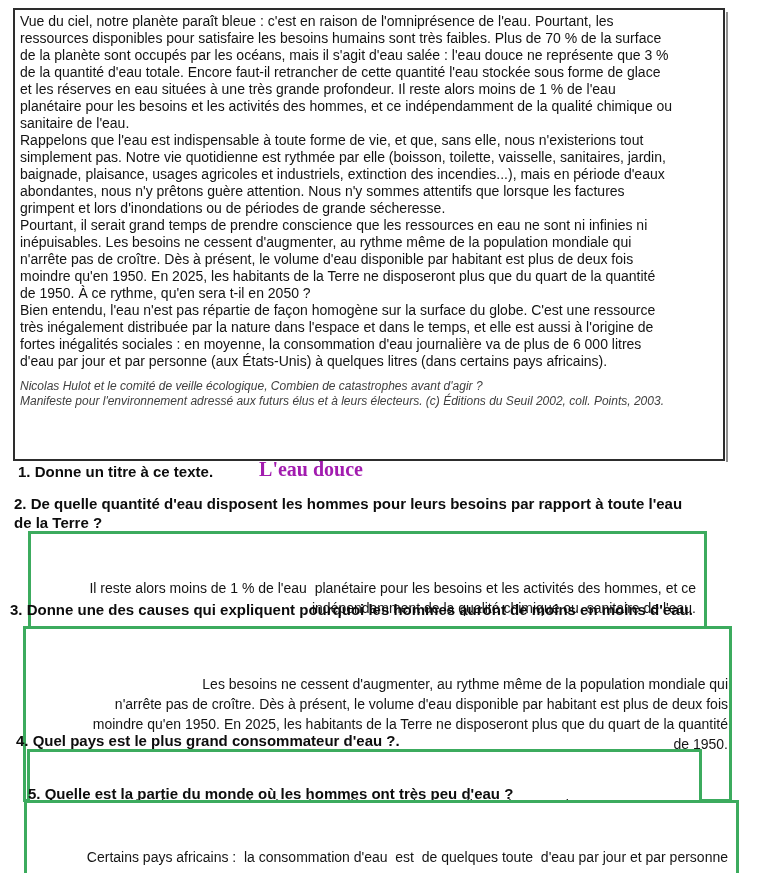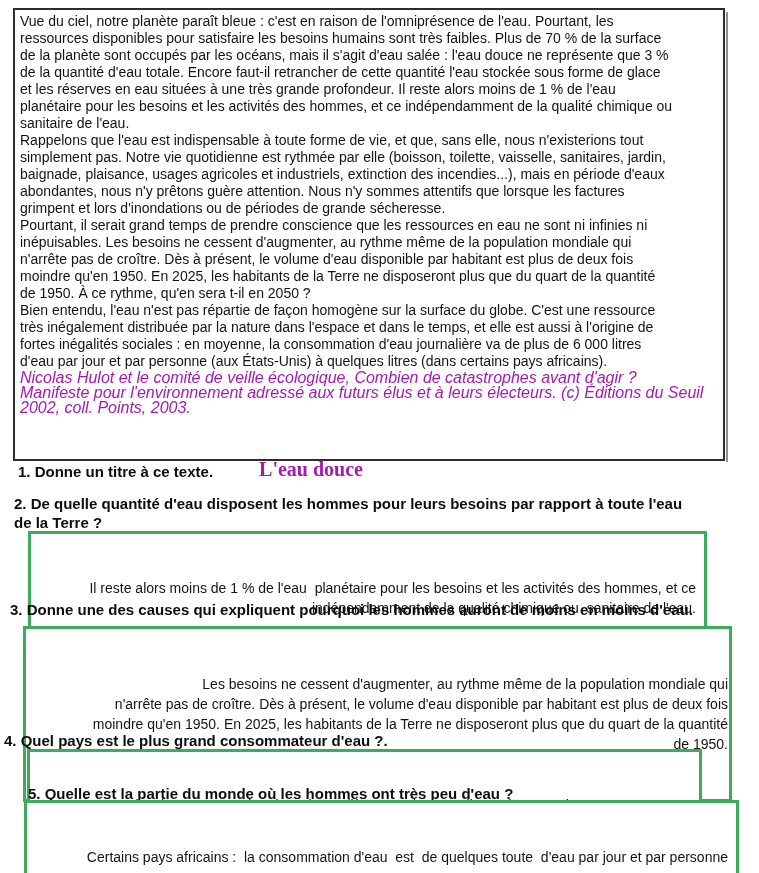--- a/index.html
+++ b/index.html
@@ -36,39 +36,40 @@
     width: 2px;
     background: #8f8f8f;
   }
   .body-text {
     font-size: 14px;
     line-height: 17px;
     white-space: pre-wrap;
     color: #131313;
   }
   .citation {
-    font-size: 16px;
+    margin-top: 9px;
+    font-size: 12px;
     line-height: 15px;
     font-style: italic;
     white-space: pre-wrap;
-    color: #a21caf;
+    color: #404040;
   }
   
   .q {
     position: absolute;
     font-weight: bold;
     font-size: 15px;
     line-height: 19px;
     white-space: pre-wrap;
     color: #0d0d0d;
   }
   .q1 { left: 18px; top: 461px; display: flex; align-items: baseline; gap: 30px; }
   .q2 { left: 14px; top: 494px; width: 730px; }
   .q3 { left: 10px; top: 600px; width: 745px; }
-  .q4 { left: 4px; top: 731px; width: 730px; }
+  .q4 { left: 16px; top: 731px; width: 730px; }
   .q5 { left: 28px; top: 784px; width: 730px; }
   .title-answer {
     font-family: "Liberation Serif", serif;
     font-weight: bold;
     font-size: 20px;
     color: #a21caf;
     margin-left: 16px;
     position: relative;
     top: -1px;
     white-space: pre;

